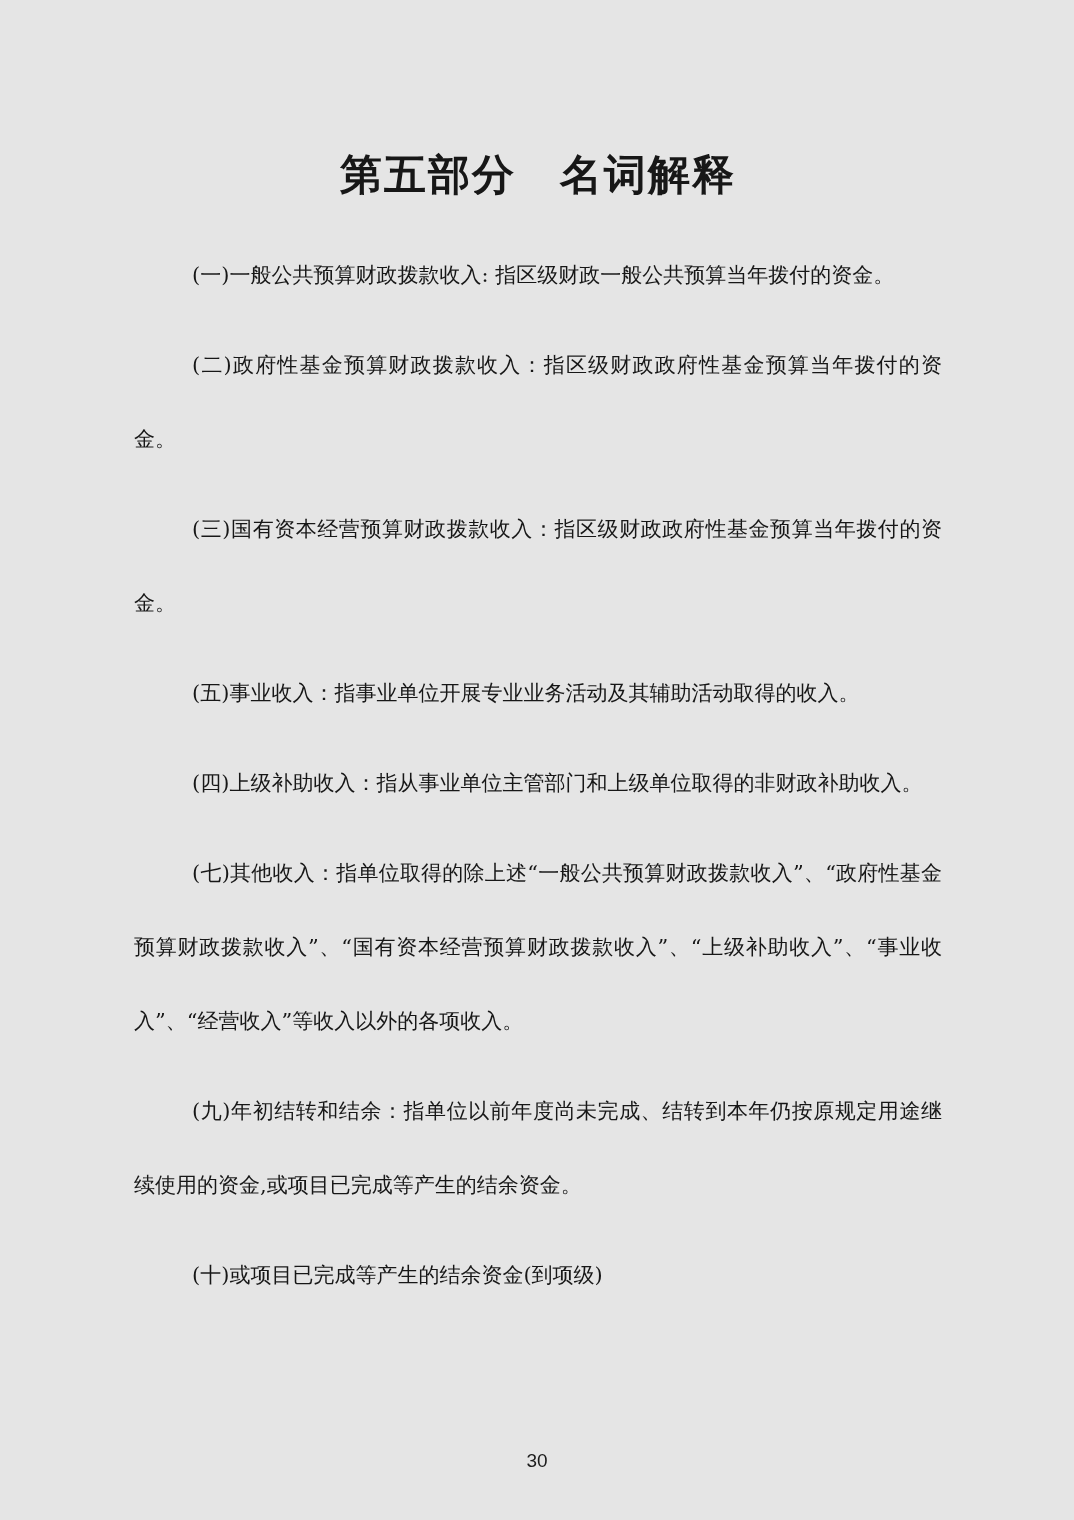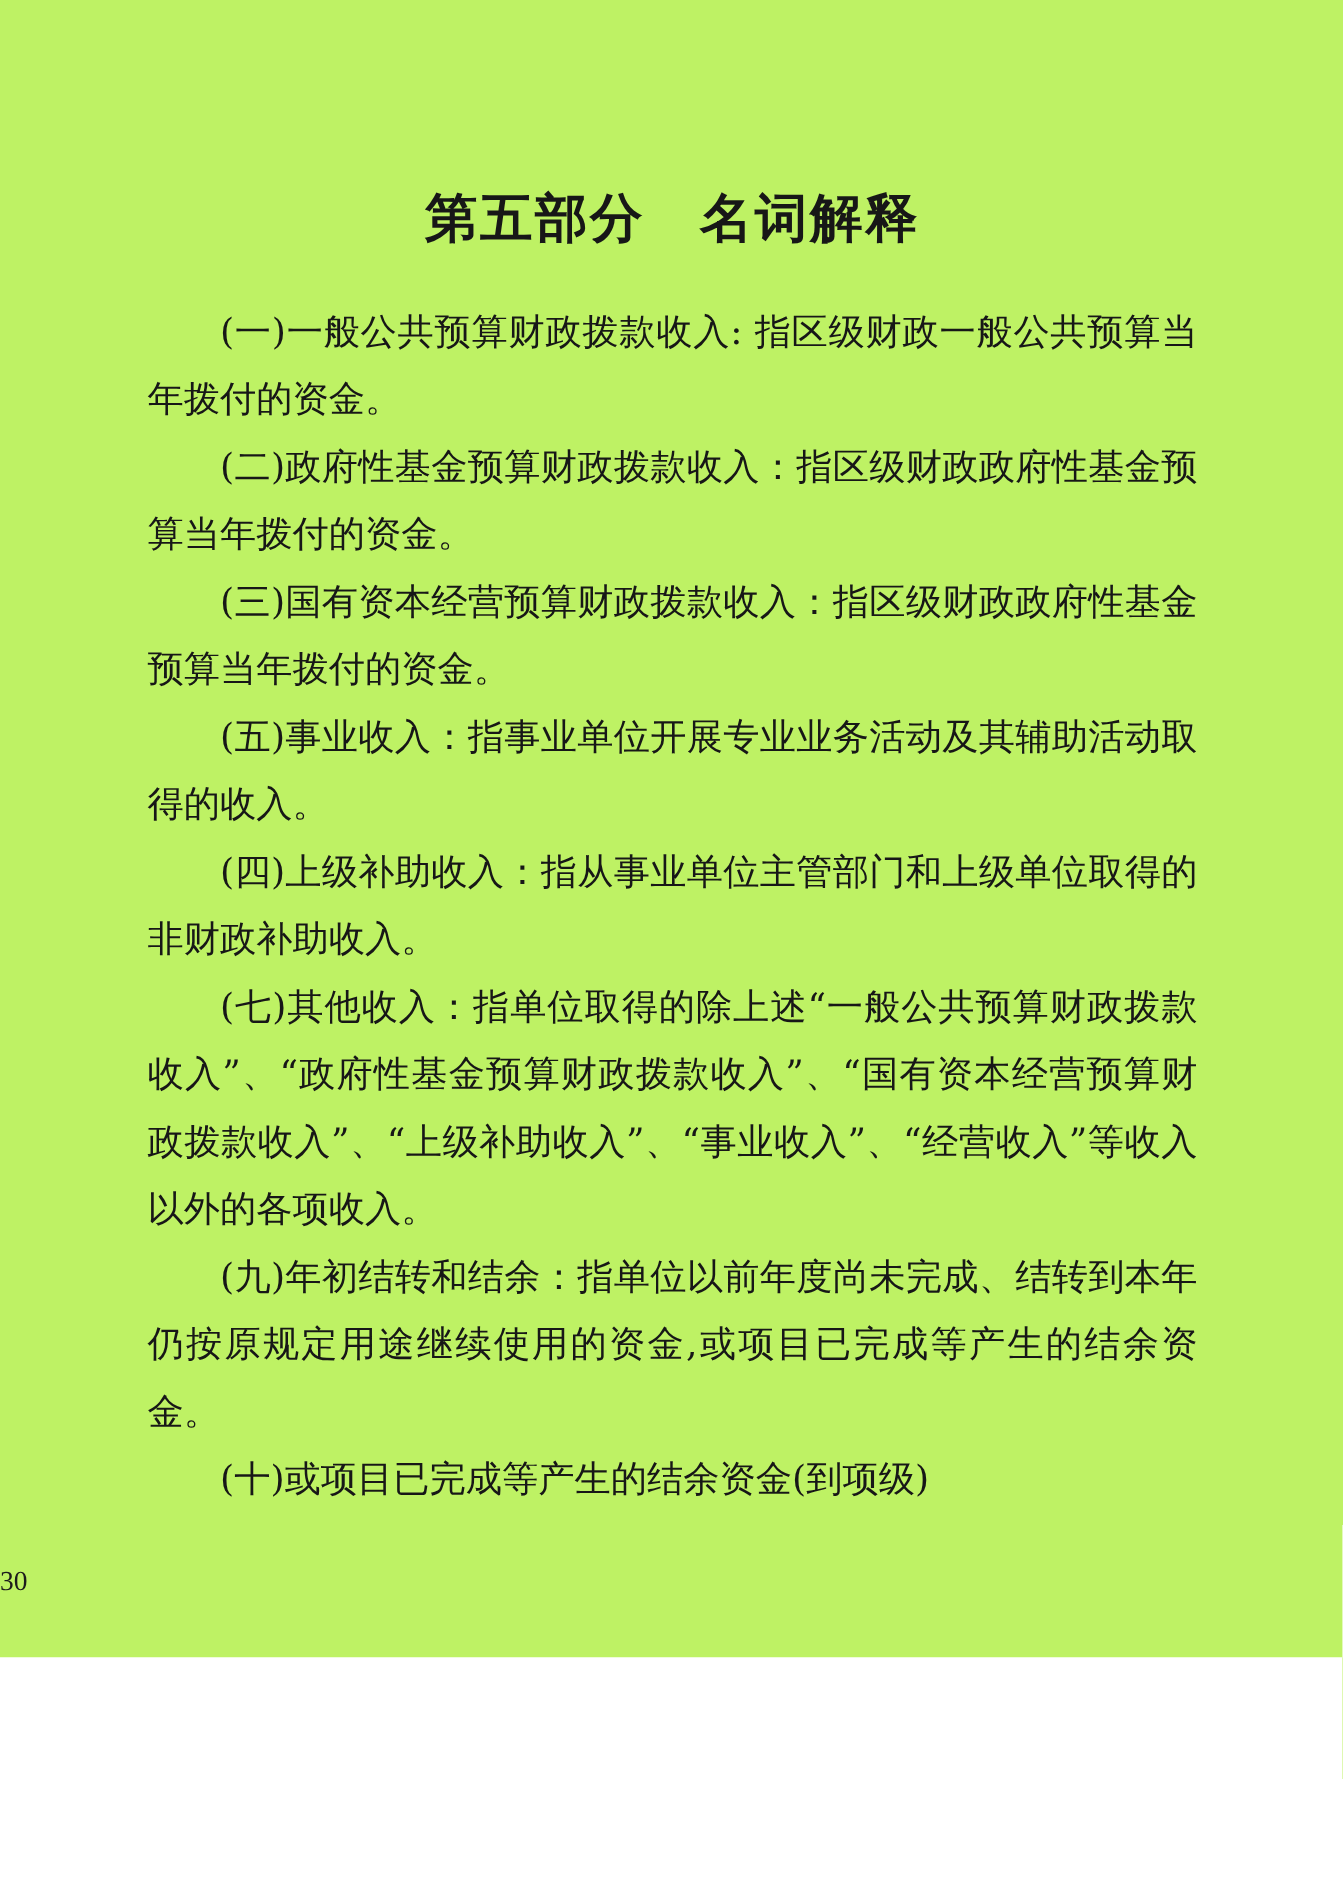--- a/index.html
+++ b/index.html
@@ -3,22 +3,22 @@
 <meta charset="utf-8">
 <style>
   html, body {
     margin: 0;
     padding: 0;
     background: #ffffff;
   }
   .page {
     position: relative;
     width: 1074px;
-    height: 1326px;
-    background: #bef264;
+    height: 1520px;
+    background: #e5e5e5;
     color: #171717;
     font-family: "DejaVu Serif", "Liberation Serif", serif;
     overflow: hidden;
     box-sizing: border-box;
   }
   .content {
     position: absolute;
     top: 0;
     left: 118px;
     width: 840px;
@@ -27,36 +27,36 @@
     margin: 146px 0 34px 0;
     text-align: center;
     font-family: "DejaVu Sans", "Liberation Sans", sans-serif;
     font-weight: bold;
     font-size: 42px;
     line-height: 58px;
     letter-spacing: 2px;
     white-space: pre;
   }
   .para {
-    margin: 0;
-    font-size: 29px;
-    line-height: 54px;
+    margin: 16px;
+    font-size: 21px;
+    line-height: 74px;
     text-indent: 58px;
     text-align: justify;
     text-justify: inter-character;
     word-break: break-all;
   }
   .page-number {
     position: absolute;
     left: 0;
     right: 0;
     bottom: 48px;
-    text-align: left;
-    font-family: Liberation Serif, serif;
-    font-size: 22px;
+    text-align: center;
+    font-family: Liberation Sans, sans-serif;
+    font-size: 19px;
     color: #1c1c1c;
   }
 </style>
 </head>
 <body>
 
 <div class="page">
   <div class="content">
     <h1 class="doc-title">第五部分　名词解释</h1>
 

